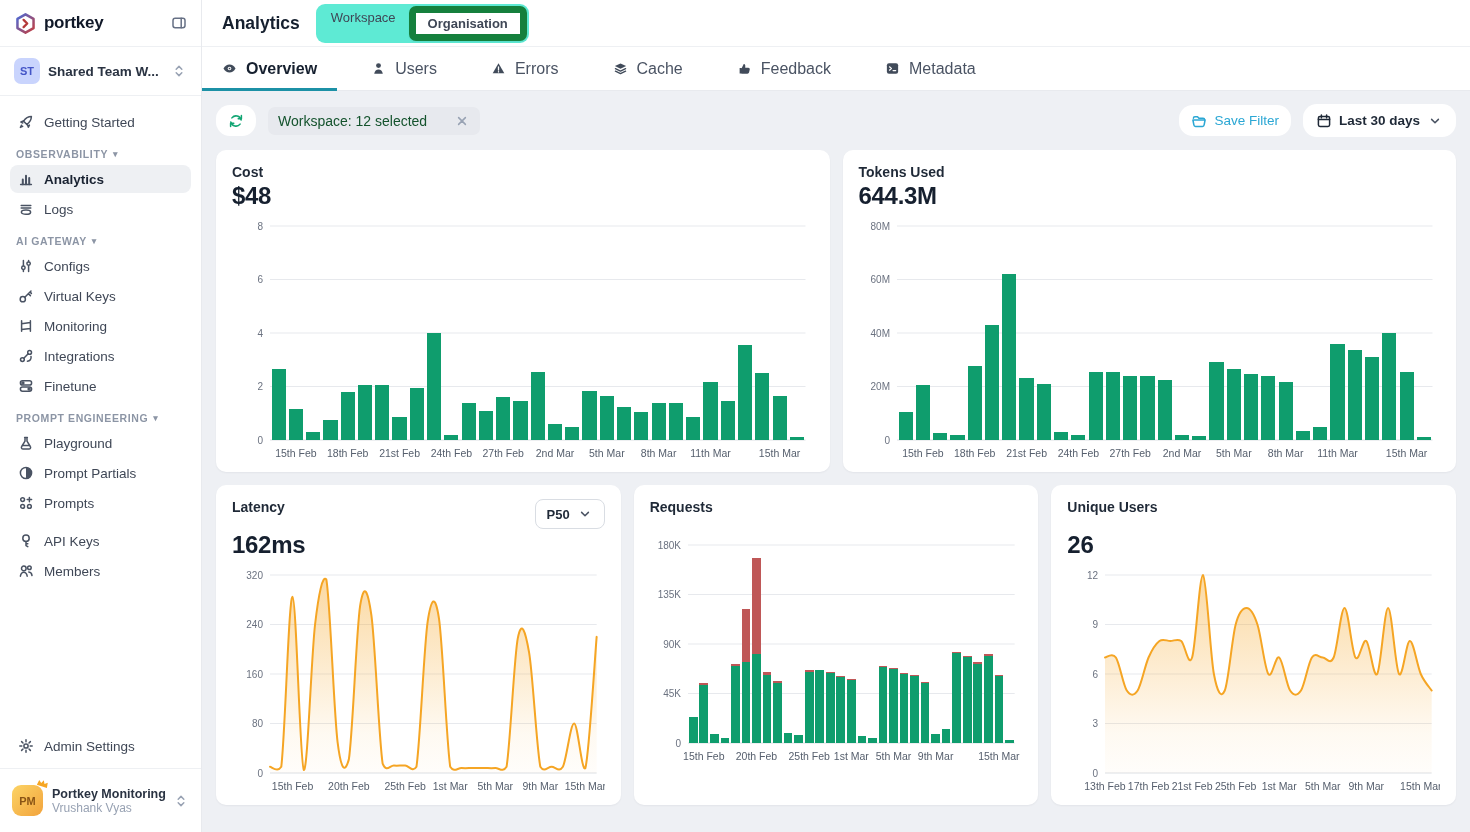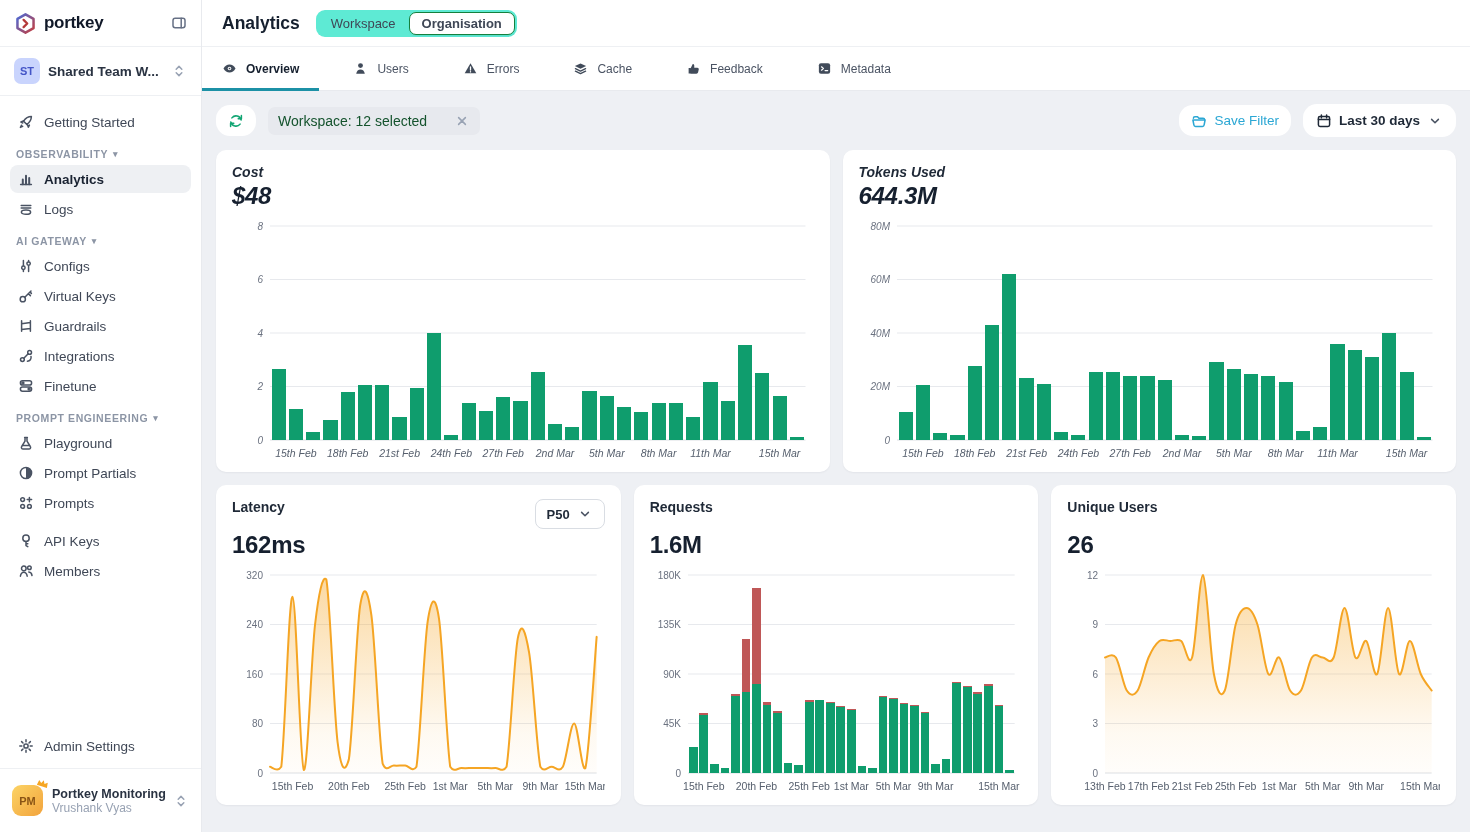--- a/index.html
+++ b/index.html
@@ -31,40 +31,40 @@
   .account-names { flex:1; min-width:0; }
   .account-org { font-size:12.5px; font-weight:700; color:#2a3342; white-space:nowrap; }
   .account-user { font-size:12px; color:#98a2b3; white-space:nowrap; }
 
   
   main { flex:1; display:flex; flex-direction:column; min-width:0; }
   .topbar { height:47px; background:#fff; display:flex; align-items:center; gap:16px; padding:0 20px; border-bottom:1px solid #eef0f3; }
   .topbar h1 { font-size:17.5px; font-weight:800; color:#16202f; }
   .scope-toggle { display:flex; background:#5eead4; border-radius:9px; padding:2px; }
   .scope-opt { padding:4px 13px; font-size:13px; font-weight:500; color:#3f4756; border-radius:7px; cursor:pointer; }
-  .scope-opt.selected { background:#fff; border:1px solid #15803d; font-weight:600; padding:3px 12px; box-shadow:0 1px 2px rgba(16,24,40,.06); }
+  .scope-opt.selected { background:#fff; border:7px solid #15803d; font-weight:600; padding:3px 12px; box-shadow:0 1px 2px rgba(16,24,40,.06); }
   .tabbar { height:44px; background:#fff; border-bottom:1px solid #e8eaee; display:flex; }
-  .tab { position:relative; display:flex; align-items:center; gap:9px; padding:0 20px; margin-right:14px; font-size:12px; font-weight:500; color:#4a5363; cursor:pointer; }
+  .tab { position:relative; display:flex; align-items:center; gap:9px; padding:0 20px; margin-right:14px; font-size:16px; font-weight:500; color:#4a5363; cursor:pointer; }
   .ticon { display:flex; color:#414b5a; }
   .tab.active { color:#16202f; font-weight:700; }
   .tab.active::after { content:""; position:absolute; left:0; right:0; bottom:-1px; height:3px; background:#1c91a6; }
 
   .content { flex:1; padding:13px 14px; display:flex; flex-direction:column; gap:13px; overflow:hidden; }
   .filter-row { display:flex; align-items:center; gap:12px; }
   .wbox { background:#fff; border:none; border-radius:14px; height:31px; display:flex; align-items:center; gap:7px; padding:0 12px; font-size:13.5px; font-family:inherit; color:#1f2937; cursor:pointer; }
   .refresh-btn { width:40px; justify-content:center; padding:0; color:#11a573; }
   .chip { display:flex; align-items:center; gap:27px; background:#e7e9ee; border-radius:7px; padding:6px 10px; font-size:14px; color:#14532d; cursor:pointer; }
   .chip .close { color:#98a2b3; display:flex; }
   .spacer { flex:1; }
   .save-filter { color:#2ba7d4; font-weight:500; }
   .date-range { font-weight:600; padding:0 13px; height:33px; }
   .date-range .chev { color:#4a5363; display:flex; }
 
   .grid { display:grid; gap:13px; }
-  .row1 { grid-template-columns:1fr 1fr;font-style:italic; }
+  .row1 { grid-template-columns:1fr 1fr; }
   .row2 { grid-template-columns:1fr 1fr 1fr; }
   .card { background:#fff; border-radius:10px; padding:14px 16px 8px; box-shadow:0 1px 2px rgba(16,24,40,.05); }
   .card-head { display:flex; justify-content:space-between; align-items:flex-start; }
   .row2 .card-head { min-height:30px; }
   .card-title { font-size:14px; font-weight:600; color:#1f2937; }
   .card-value { font-size:24px; font-weight:800; color:#16202f; margin-top:2px; letter-spacing:-.3px; }
   .p50 { display:flex; align-items:center; gap:7px; background:#fff; border:1px solid #d9dde3; border-radius:8px; padding:6px 11px; font-size:13px; font-weight:600; color:#1f2937; font-family:inherit; cursor:pointer; }
   .p50 .chev { display:flex; color:#4a5363; }
   .chart-svg { display:block; width:100%; height:246px; margin-top:8px; }
   .row2 .chart-svg { height:230px; }
@@ -164,21 +164,21 @@
             </svg>
           </span>
           <span>Virtual Keys</span>
         </div>
         <div class="nav-item">
           <span class="nicon">
             <svg width="16" height="16" viewBox="0 0 16 16" fill="none" stroke="currentColor" stroke-width="1.5" stroke-linecap="round" stroke-linejoin="round">
               <path d="M3.6 2.8v10.4M12.4 2.8v10.4M3.6 5.8l8.8-1.2M3.6 11.6l8.8-1.2"></path>
             </svg>
           </span>
-          <span>Guardrails</span>
+          <span>Monitoring</span>
         </div>
         <div class="nav-item">
           <span class="nicon">
             <svg width="16" height="16" viewBox="0 0 16 16" fill="none" stroke="currentColor" stroke-width="1.5" stroke-linecap="round" stroke-linejoin="round">
               <circle cx="4.4" cy="11.6" r="1.9"></circle>
               <circle cx="11.6" cy="4.4" r="1.9"></circle>
               <path d="M5.8 10.2l4.4-4.4M13 8.4c.6 2.6-1 4.6-3.6 4.8"></path>
             </svg>
           </span>
           <span>Integrations</span>
@@ -553,21 +553,20 @@
             <text x="218.22413793103448" y="223" text-anchor="middle" font-size="10.5" fill="#57606e" font-family="&quot;Liberation Sans&quot;,sans-serif">1st Mar</text>
             <text x="263.2801724137931" y="223" text-anchor="middle" font-size="10.5" fill="#57606e" font-family="&quot;Liberation Sans&quot;,sans-serif">5th Mar</text>
             <text x="308.33620689655174" y="223" text-anchor="middle" font-size="10.5" fill="#57606e" font-family="&quot;Liberation Sans&quot;,sans-serif">9th Mar</text>
             <text x="353.39224137931035" y="223" text-anchor="middle" font-size="10.5" fill="#57606e" font-family="&quot;Liberation Sans&quot;,sans-serif">15th Mar</text>
           </svg>
       </section>
       <section class="card">
         <div class="card-head">
           <div class="card-title">Requests</div>
         </div>
-        <div class="card-value">1.6M</div>
         <svg class="chart-svg" viewBox="0 0 372.671875 230">
             <line x1="38" y1="206" x2="364.671875" y2="206" stroke="#dcdfe4" stroke-width="1"></line>
             <text x="31" y="209.5" text-anchor="end" font-size="10" fill="#6b7280" font-family="&quot;Liberation Sans&quot;,sans-serif">0</text>
             <line x1="38" y1="156.5" x2="364.671875" y2="156.5" stroke="#e7e9ed" stroke-width="1"></line>
             <text x="31" y="160" text-anchor="end" font-size="10" fill="#6b7280" font-family="&quot;Liberation Sans&quot;,sans-serif">45K</text>
             <line x1="38" y1="107" x2="364.671875" y2="107" stroke="#e7e9ed" stroke-width="1"></line>
             <text x="31" y="110.5" text-anchor="end" font-size="10" fill="#6b7280" font-family="&quot;Liberation Sans&quot;,sans-serif">90K</text>
             <line x1="38" y1="57.5" x2="364.671875" y2="57.5" stroke="#e7e9ed" stroke-width="1"></line>
             <text x="31" y="61" text-anchor="end" font-size="10" fill="#6b7280" font-family="&quot;Liberation Sans&quot;,sans-serif">135K</text>
             <line x1="38" y1="8" x2="364.671875" y2="8" stroke="#e7e9ed" stroke-width="1"></line>

